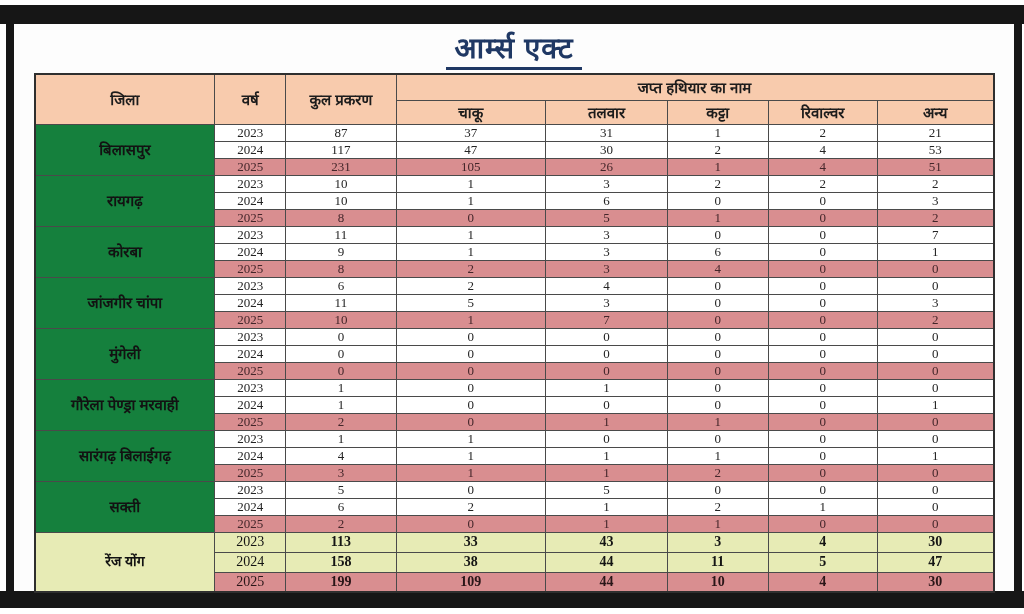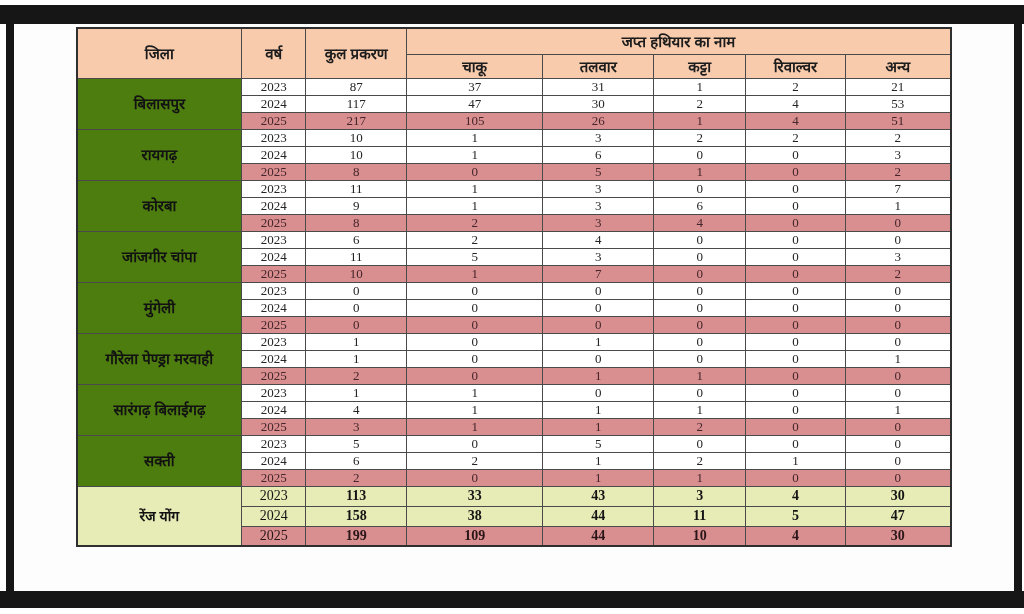--- a/index.html
+++ b/index.html
@@ -34,21 +34,21 @@
     display:inline-block;
     color: var(--title-color);
     font-size: 29px;
     font-weight: bold;
     letter-spacing: 1px;
     border-bottom: 3px solid var(--title-color);
     padding: 0 8px 1px 8px;
   }
 
   table.arms-table {
-    width: 876px;
+    width: 961px;
     margin: 0 auto;
     border-collapse: collapse;
     table-layout: fixed;
     border: 2px solid #2f2f2f;
   }
   .arms-table th, .arms-table td {
     border: 1px solid #4a4a4a;
     text-align: center;
     vertical-align: middle;
     padding: 0 2px;
@@ -70,51 +70,54 @@
     font-size: 13px;
     line-height: 1;
     color: #242424;
     background: #ffffff;
   }
   .arms-table td.district {
     font-family: "Liberation Sans", "DejaVu Sans", sans-serif;
     font-weight: bold;
     font-size: 15px;
     color: #121212;
-    background: #4d7c0f;
+    background: #15803d;
   }
   .arms-table tr.y2025 td { background: var(--row-2025-bg); color: #44262a; }
 
   .arms-table tr.total-row td {
     background: var(--total-bg);
     height: 20px;
     font-weight: bold;
     font-size: 14px;
     color: #141414;
   }
   .arms-table tr.total-row td.year-cell { font-weight: normal; }
   .arms-table tr.total-row.y2025 td { background: var(--row-2025-bg); color: #2a1618; }
   .arms-table td.total-label {
     background: var(--total-bg) !important;
-    font-family: Liberation Sans, sans-serif;
+    font-family: Liberation Serif, serif;
     font-weight: bold;
     font-size: 16px;
     color: #121212 !important;
   }
 </style>
 </head>
 <body>
 
 <div class="stage">
   <div class="frame-top"></div>
   <div class="frame-left"></div>
   <div class="frame-right"></div>
   <div class="frame-bottom"></div>
 
   <div class="content">
+    <div class="title-wrap">
+      <span class="page-title">आर्म्स एक्ट</span>
+    </div>
 
     <table class="arms-table">
       <colgroup>
         <col style="width:18.8%">
         <col style="width:7.4%">
         <col style="width:11.5%">
         <col style="width:15.6%">
         <col style="width:12.7%">
         <col style="width:10.5%">
         <col style="width:11.4%">
@@ -150,21 +153,21 @@
             <td class="year-cell">2024</td>
             <td class="num">117</td>
             <td class="num">47</td>
             <td class="num">30</td>
             <td class="num">2</td>
             <td class="num">4</td>
             <td class="num">53</td>
           </tr>
           <tr class="y2025">
             <td class="year-cell">2025</td>
-            <td class="num">217</td>
+            <td class="num">231</td>
             <td class="num">105</td>
             <td class="num">26</td>
             <td class="num">1</td>
             <td class="num">4</td>
             <td class="num">51</td>
           </tr>
           <tr>
             <td rowspan="3" class="district">रायगढ़</td>
             <td class="year-cell">2023</td>
             <td class="num">10</td>

